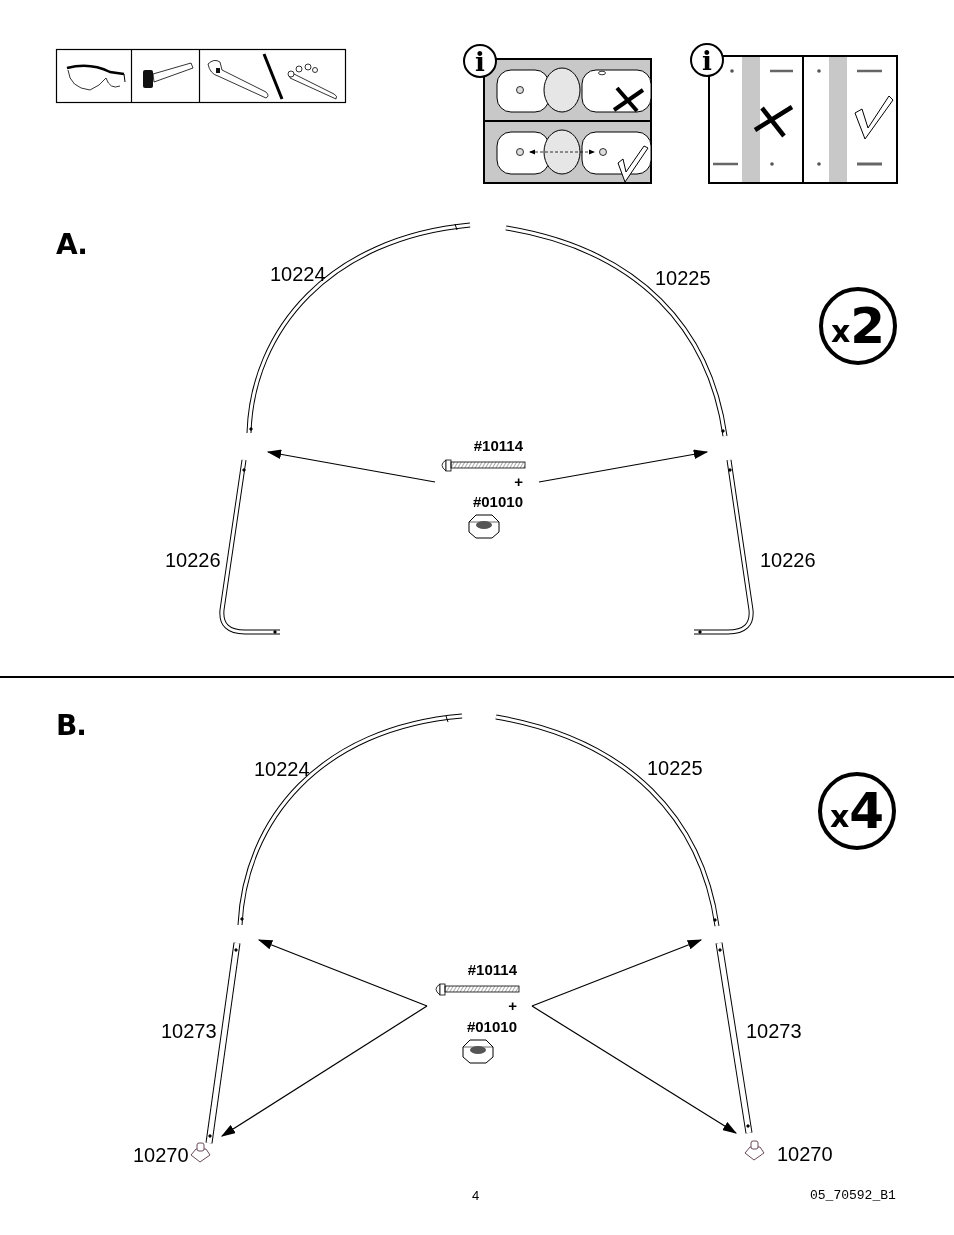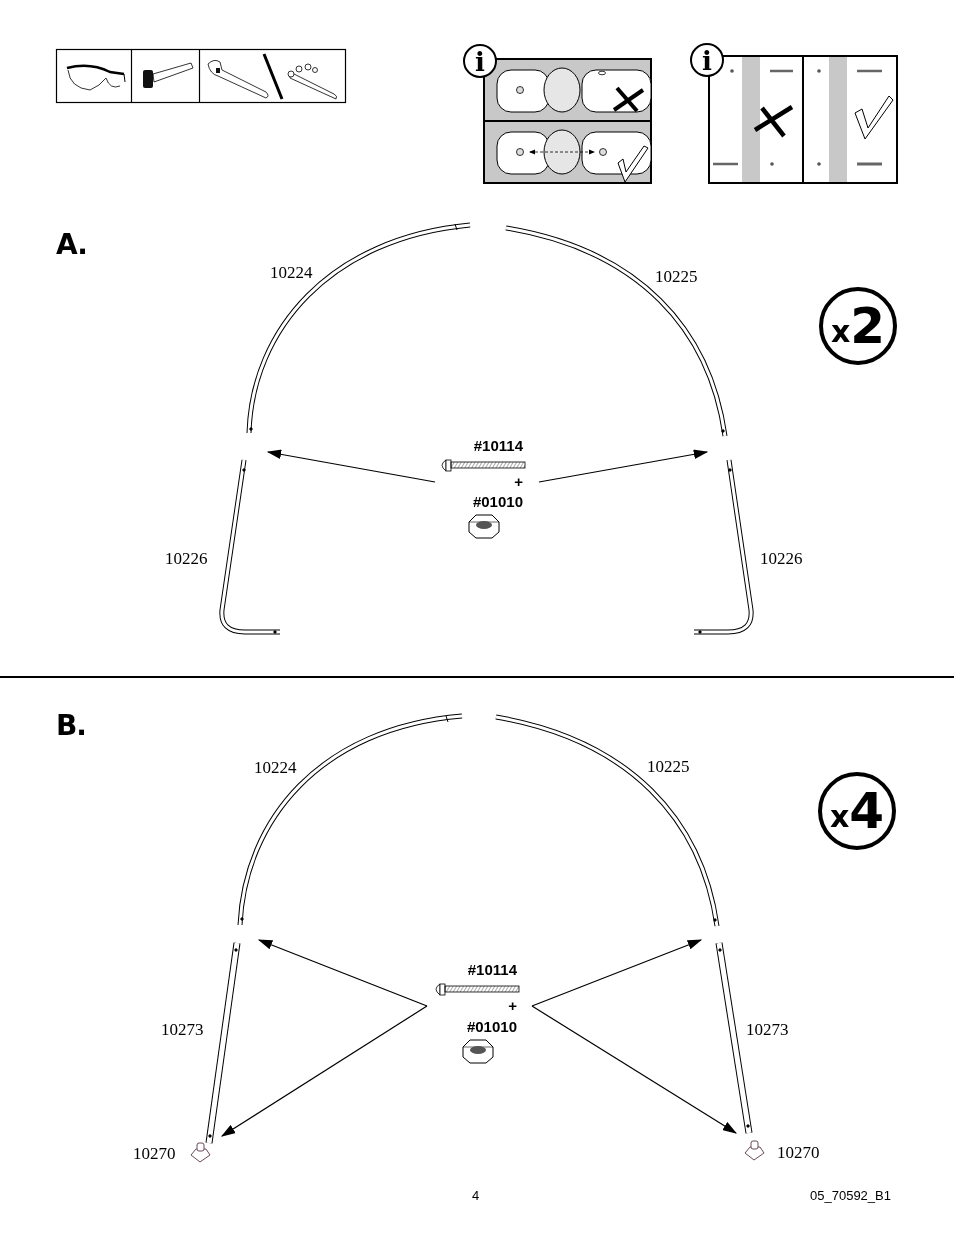--- a/index.html
+++ b/index.html
@@ -1,18 +1,18 @@
 <!DOCTYPE html>
 <html><head>
 <meta charset="utf-8">
 <style>
   html, body { margin:0; padding:0; background:#ffffff; }
   body { width:954px; height:1235px; position:relative; overflow:hidden;
          font-family:"Liberation Sans", sans-serif; color:#000; }
-  .part-label { position:absolute; font-size:17px; font-family:Liberation Serif, serif; }
+  .part-label { position:absolute; font-size:20px; font-family:Liberation Sans, sans-serif; }
   .hw-label { position:absolute; font-size:15px; font-weight:bold; font-family:"Liberation Sans", sans-serif; text-align:right; width:80px; }
   .step-letter { position:absolute; font-size:28px; font-weight:900; font-family:"DejaVu Sans", sans-serif; letter-spacing:-1px; }
   .mult { position:absolute; width:78px; height:78px; border:4px solid #000; border-radius:50%;
           box-sizing:border-box; display:flex; align-items:center; justify-content:center;
           font-family:"DejaVu Sans", sans-serif; font-weight:bold; }
   .mult .x { font-size:30px; margin-top:10px; }
   .mult .n { font-size:50px; line-height:1; }
   .footer { position:absolute; font-size:13px; font-family:"Liberation Sans", sans-serif; }
   svg { position:absolute; left:0; top:0; }
 </style>
@@ -223,13 +223,13 @@
 <div class="part-label" style="left:647px; top:757px;">10225</div>
 <div class="part-label" style="left:161px; top:1020px;">10273</div>
 <div class="part-label" style="left:746px; top:1020px;">10273</div>
 <div class="part-label" style="left:133px; top:1144px;">10270</div>
 <div class="part-label" style="left:777px; top:1143px;">10270</div>
 <div class="hw-label" style="left:437px; top:961px;">#10114</div>
 <div class="hw-label" style="left:437px; top:997px;">+</div>
 <div class="hw-label" style="left:437px; top:1018px;">#01010</div>
 
 <div class="footer" style="left:472px; top:1188px;">4</div>
-<div class="footer" style="left:810px; top:1188px;">05_70592_B1</div>
+<div class="footer" style="left:810px; top:1188px;font-family:Liberation Mono, monospace;">05_70592_B1</div>
 
 </body></html>

